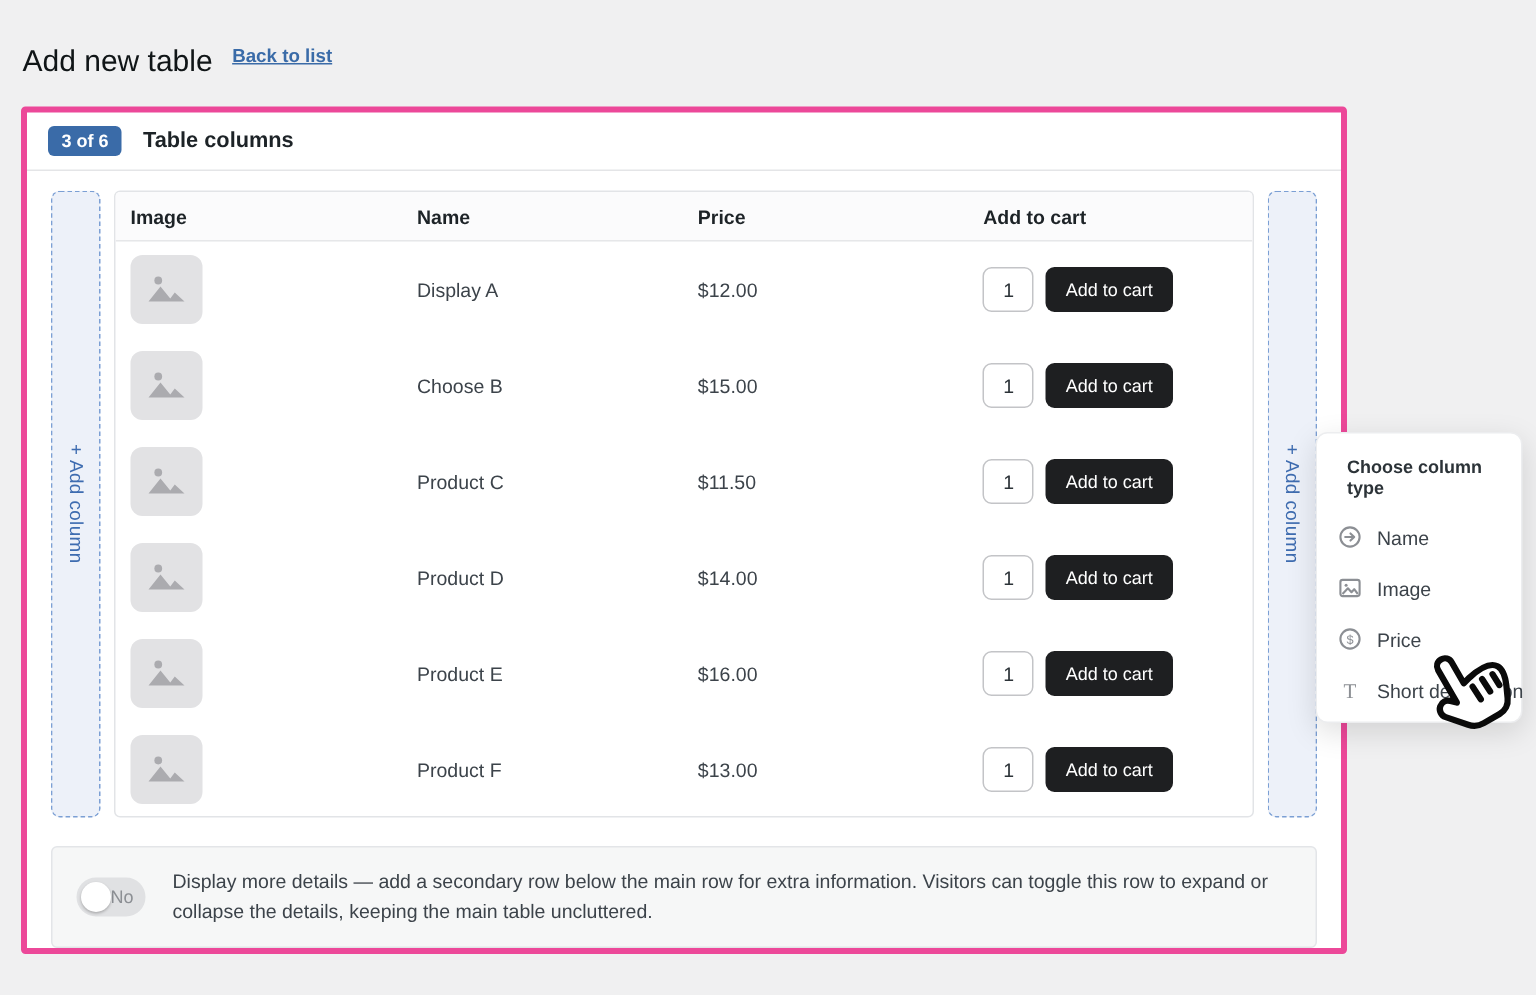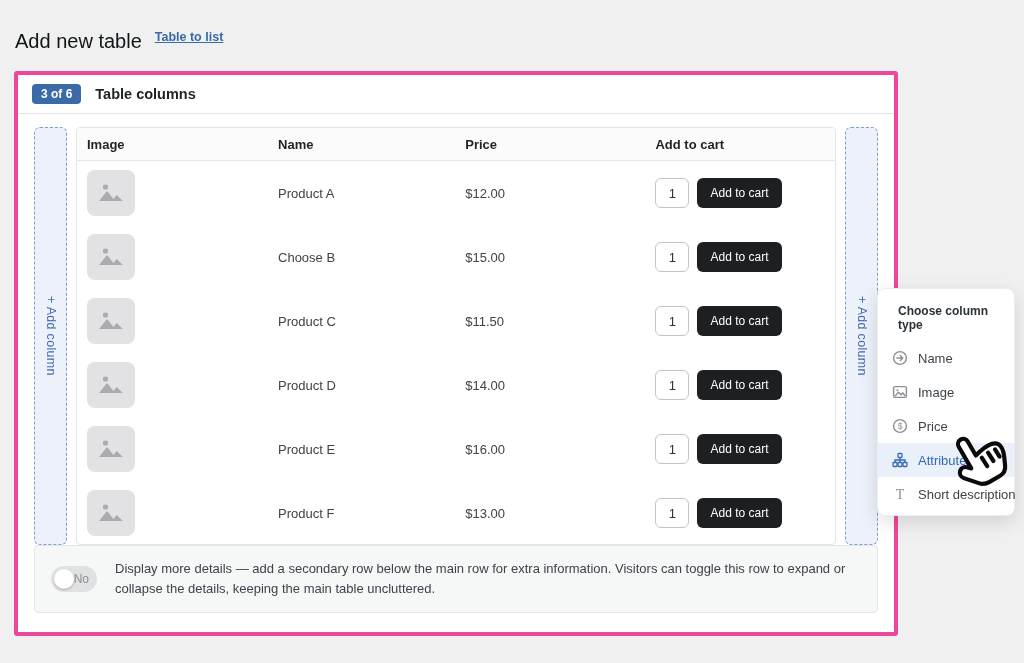--- a/index.html
+++ b/index.html
@@ -70,21 +70,21 @@
     font-family:"Liberation Sans",sans-serif;
   }
   .atc-btn {
     height:30px; padding:0 13px; border:none; border-radius:6px;
     background:#1e1f21; color:#fff; font-size:12px; font-weight:500;
     font-family:"Liberation Sans",sans-serif; cursor:pointer;
   }
 
   
   .details-box {
-    margin-top:0; background:#f6f7f7; border:1px solid #e3e5e8; border-radius:4px;
+    margin-top:19px; background:#f6f7f7; border:1px solid #e3e5e8; border-radius:4px;
     padding:13px 16px; display:flex; align-items:center; gap:18px;
   }
   .toggle-pill {
     flex:0 0 46px; width:46px; height:26px; border-radius:13px; background:#e0e1e3;
     position:relative; display:flex; align-items:center; justify-content:flex-end;
     padding-right:8px; cursor:pointer;
   }
   .toggle-knob {
     position:absolute; left:3px; top:3px; width:20px; height:20px; border-radius:50%;
     background:#fff; box-shadow:0 1px 2px rgba(0,0,0,.25);
@@ -109,21 +109,21 @@
   .popup-item.active .icon, .popup-item.active .label { color:#3468b4; }
 
   
   .hand-cursor { position:absolute; left:941px; top:428px; width:72px; height:66px; z-index:9; pointer-events:none; }
 </style>
 </head>
 <body>
 
 <div class="page-header">
   <h1 class="page-title">Add new table</h1>
-  <a class="back-link">Table to list</a>
+  <a class="back-link">Back to list</a>
 </div>
 
 <div class="card">
   <div class="card-header">
     <span class="step-badge">3 of 6</span>
     <span class="card-heading">Table columns</span>
   </div>
 
   <div class="card-body">
     <div class="columns-row">
@@ -140,21 +140,21 @@
 
         <div class="trow">
           <div class="td">
               <div class="img-ph">
                 <svg width="26" height="22" viewBox="0 0 26 22" fill="#ababaf">
                   <circle cx="7.5" cy="5" r="2.6"></circle>
                   <path d="M1 19 L9 9 L15.5 17 L18.5 13 L25 19 Z"></path>
                 </svg>
               </div>
             </div>
-          <div class="td">Product A</div>
+          <div class="td">Display A</div>
           <div class="td">$12.00</div>
           <div class="td cart-cell">
               <input class="qty-input" value="1" style="">
               <button class="atc-btn">Add to cart</button>
             </div>
         </div>
         <div class="trow">
           <div class="td">
               <div class="img-ph">
                 <svg width="26" height="22" viewBox="0 0 26 22" fill="#ababaf">
@@ -276,32 +276,20 @@
   <div class="popup-item">
     <span class="icon">
       <svg width="16" height="16" viewBox="0 0 16 16" fill="none" stroke="currentColor" stroke-width="1.4">
           <circle cx="8" cy="8" r="6.4"></circle>
           <text x="8" y="11" text-anchor="middle" font-size="8.5" font-family="Liberation Sans, sans-serif" fill="currentColor" stroke="none">$</text>
         </svg>
     </span>
     <span class="label">Price</span>
   </div>
 
-  <div class="popup-item active">
-    <span class="icon">
-      <svg width="16" height="16" viewBox="0 0 16 16" fill="none" stroke="currentColor" stroke-width="1.3">
-          <rect x="6" y="1.5" width="4" height="4" rx="0.8"></rect>
-          <rect x="1" y="10.5" width="4" height="4" rx="0.8"></rect>
-          <rect x="6" y="10.5" width="4" height="4" rx="0.8"></rect>
-          <rect x="11" y="10.5" width="4" height="4" rx="0.8"></rect>
-          <path d="M8 5.5 V8 M3 10.5 V8 H13 V10.5 M8 8 V10.5"></path>
-        </svg>
-    </span>
-    <span class="label">Attribute</span>
-  </div>
 
   <div class="popup-item">
     <span class="icon">
       <svg width="16" height="16" viewBox="0 0 16 16">
           <text x="8" y="13" text-anchor="middle" font-size="14" font-family="Liberation Serif, serif" fill="currentColor">T</text>
         </svg>
     </span>
     <span class="label">Short description</span>
   </div>
 </div>

